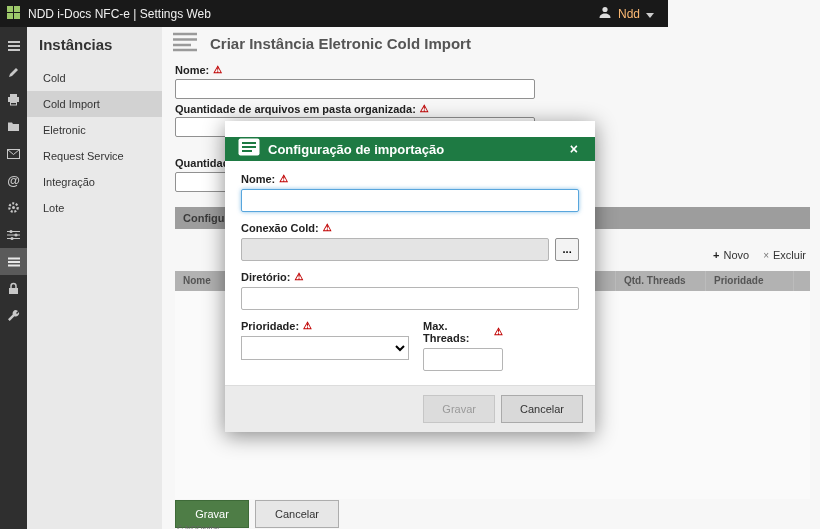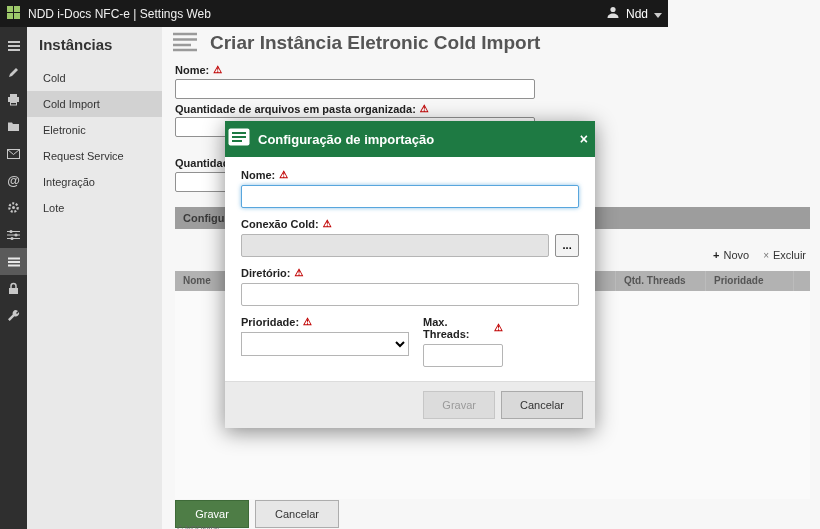--- a/index.html
+++ b/index.html
@@ -3,38 +3,38 @@
 <meta charset="utf-8">
 <style>
   * { box-sizing: border-box; margin: 0; padding: 0; }
   html,body { font-family: "Liberation Sans", sans-serif; }
   #screen { position: relative; width: 820px; height: 529px; background: #f7f7f7; overflow: hidden; }
 
   
   .topbar { position: absolute; left:0; top:0; width:668px; height:27px; background:#191919; display:flex; align-items:center; }
   .topbar-left { display:flex; align-items:center; gap:8px; padding-left:7px; }
   .topbar-title { font-size:12px; color:#f0f0f0; }
-  .topbar-right { margin-left:auto; display:flex; align-items:center; gap:6px; padding-right:6px; font-size:12px; color:#ffffff; cursor:pointer; }
+  .topbar-right { margin-left:auto; display:flex; align-items:center; gap:6px; padding-right:14px; font-size:12px; color:#fdba74; cursor:pointer; }
 
   
   .iconstrip { position:absolute; left:0; top:27px; width:27px; height:502px; background:#2f2f2f; padding-top:5px; display:flex; flex-direction:column; }
   .strip-icon { height:27px; display:flex; align-items:center; justify-content:center; cursor:pointer; }
   .strip-icon.active { background:#5a5a5a; }
   .at-glyph { color:#c8c8c8; font-size:13px; font-weight:bold; }
 
   
   .sidebar { position:absolute; left:27px; top:27px; width:135px; height:502px; background:#e9e9e9; }
   .sidebar-header { font-size:15px; font-weight:bold; color:#333; padding:9px 0 12px 12px; }
   .sidebar-item { font-size:11px; color:#333; padding:7px 0 7px 16px; cursor:pointer; }
   .sidebar-item.active { background:#d2d2d2; }
 
   
   .main { position:absolute; left:162px; top:27px; width:658px; height:502px; }
   .page-title-row { position:absolute; left:8px; top:3px; display:flex; align-items:center; gap:10px; }
-  .page-title { font-size:19px; font-weight:bold; color:#555; }
+  .page-title { font-size:15px; font-weight:bold; color:#555; }
 
   .form-label { position:absolute; font-size:11px; font-weight:bold; color:#222; display:flex; gap:4px; align-items:center; white-space:nowrap; }
   .warn { color:#c00000; font-size:10px; line-height:1; }
   .text-input { position:absolute; width:360px; height:20px; background:#fff; border:1px solid #919191; border-radius:2px; font-size:11px; padding:0 5px; font-family:inherit; }
 
   .panel-header { position:absolute; left:13px; top:180px; width:635px; height:22px; background:#9d9d9d; color:#3a3a3a; font-weight:bold; font-size:11px; line-height:22px; padding-left:8px; overflow:hidden; }
 
   .toolbar { position:absolute; top:222px; right:14px; display:flex; gap:14px; font-size:11px; color:#333; align-items:center; }
   .tb-btn { display:flex; gap:4px; align-items:center; cursor:pointer; }
   .tb-plus { font-weight:bold; color:#222; }
@@ -49,21 +49,21 @@
   .table-body { position:absolute; left:13px; top:264px; width:635px; height:208px; background:#fafafa; }
 
   .btn { font-size:11px; height:28px; padding:0 18px; border:1px solid #adadad; background:#e7e7e7; color:#333; cursor:pointer; font-family:inherit; }
   .btn-green { background:#4e7d46; border-color:#3e6a38; color:#fff; }
   .main-gravar { position:absolute; left:13px; top:473px; width:74px; }
   .main-cancelar { position:absolute; left:93px; top:473px; width:84px; }
   .copyright { position:absolute; left:15px; top:497px; font-size:8px; color:#666; }
 
   
   .modal { position:absolute; left:225px; top:121px; width:370px; background:#fff; box-shadow:0 4px 20px rgba(0,0,0,0.45); z-index:10; }
-  .modal-header { height:36px; background:#1e7a43; display:flex; align-items:center; padding:0 3px; gap:8px; }
+  .modal-header { height:24px; background:#1e7a43; display:flex; align-items:center; padding:0 13px; gap:8px;margin-top:16px; }
   .modal-title { color:#fff; font-weight:bold; font-size:13px; flex:1; }
   .modal-close { color:#fff; font-weight:bold; font-size:14px; cursor:pointer; padding:0 4px; }
   .modal-body { padding:12px 16px 10px; }
   .m-label { font-size:11px; font-weight:bold; color:#222; margin-bottom:4px; display:flex; gap:4px; align-items:center; }
   .m-input { width:100%; height:23px; border:1px solid #b5b5b5; border-radius:2px; padding:0 6px; font-size:11px; font-family:inherit; background:#fff; }
   .m-input.focused { border-color:#58a6dd; box-shadow:0 0 4px rgba(88,166,221,0.7); outline:none; }
   .m-input.disabled { background:#e4e4e4; }
   .m-row { margin-bottom:10px; }
   .conexao-row { display:flex; gap:6px; }
   .browse-btn { width:26px; height:23px; border:1px solid #8f8f8f; background:#f3f3f3; font-weight:bold; font-size:11px; line-height:1; cursor:pointer; border-radius:2px; }

